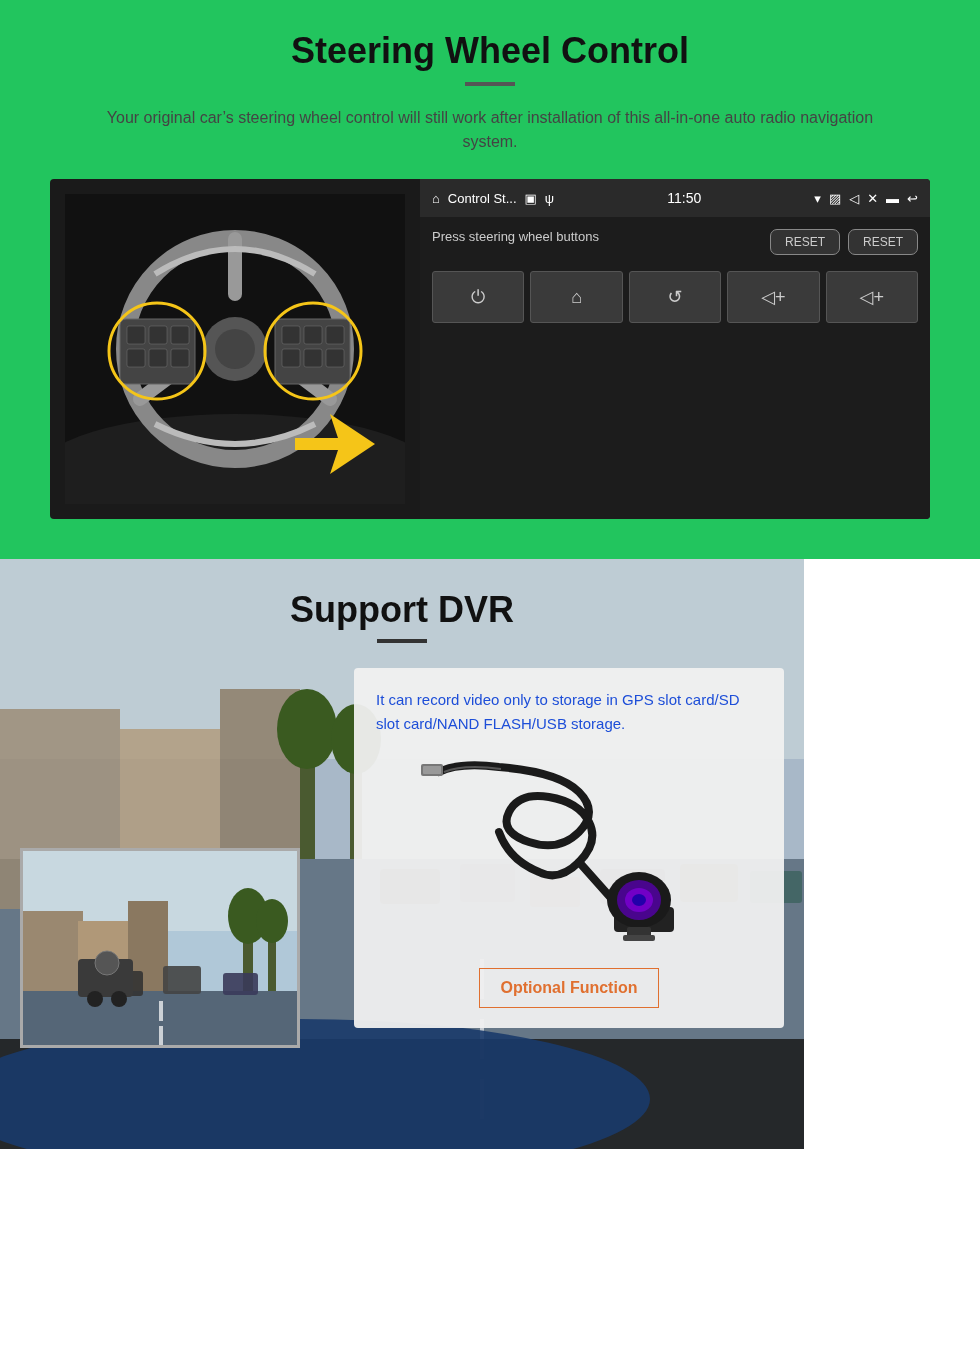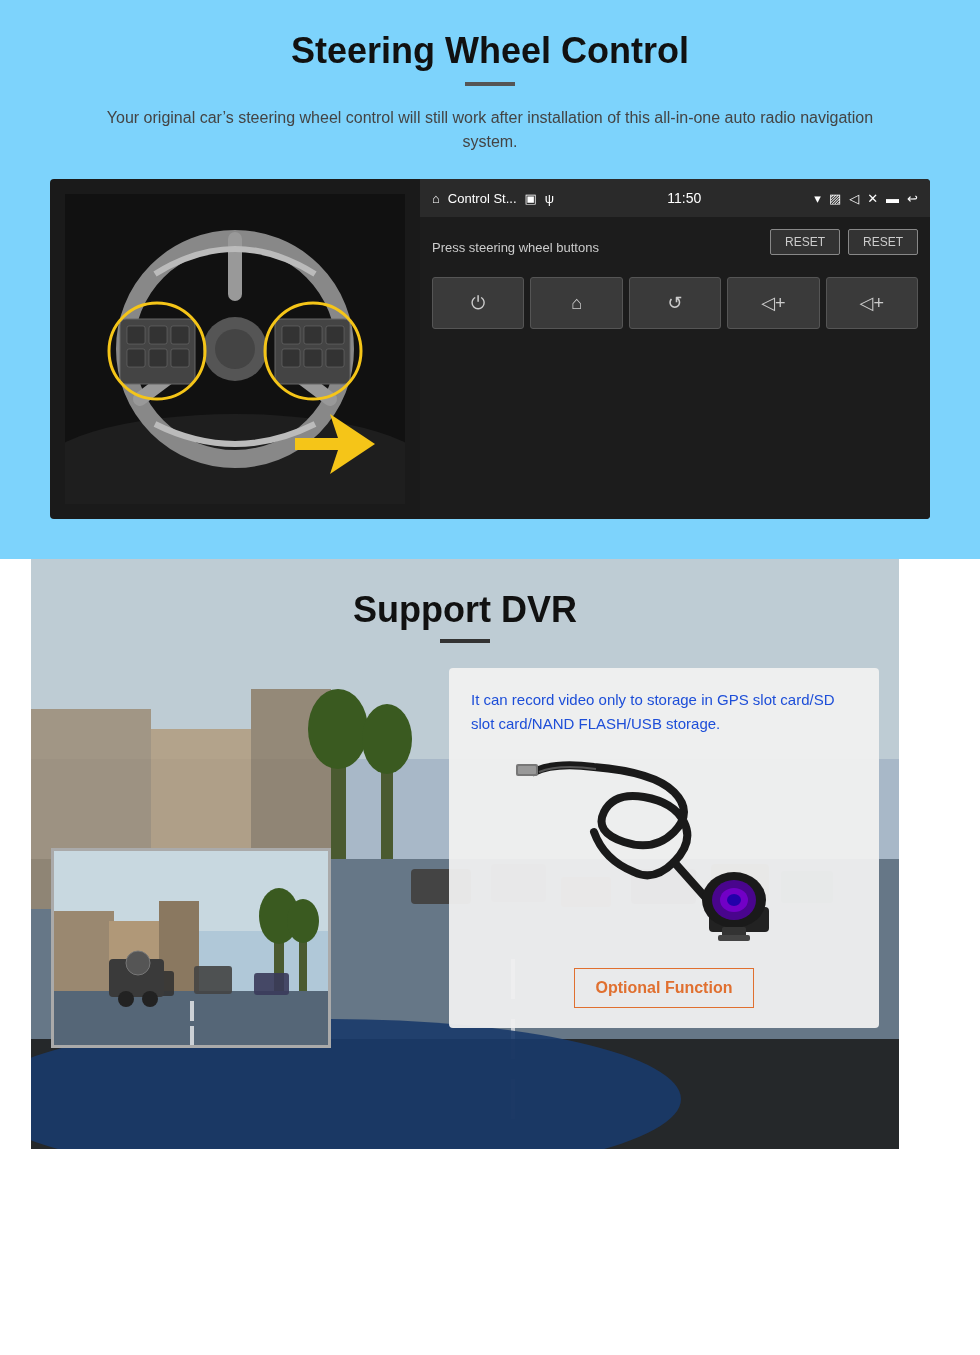--- a/index.html
+++ b/index.html
@@ -7,21 +7,21 @@
       width: 980px;
       font-family: Arial, sans-serif;
       background: #fff;
       color: #333;
     }
 
     
     .section-steering {
       padding: 30px 20px 40px;
       text-align: center;
-      background: #7dd3fc;
+      background: #22c55e;
     }
     .section-title {
       font-size: 36px;
       font-weight: 900;
       color: #111;
       margin-bottom: 10px;
     }
     .title-underline {
       width: 50px;
       height: 4px;
@@ -90,64 +90,63 @@
       gap: 8px;
       font-size: 13px;
     }
     .head-unit-content {
       background: #1c1c1c;
       flex: 1;
       padding: 12px;
     }
     .press-row {
       display: flex;
-      align-items: flex-end;
+      align-items: flex-start;
       justify-content: space-between;
-      margin-bottom: 22px;
+      margin-bottom: 16px;
     }
     .press-label {
       color: #ccc;
       font-size: 13px;
     }
     .press-buttons {
       display: flex;
       gap: 8px;
     }
     .press-btn {
       padding: 5px 14px;
       border: 1px solid #888;
       color: #ccc;
       font-size: 12px;
       background: #333;
-      border-radius: 2px;
+      border-radius: 7px;
     }
     .control-buttons-row {
       display: grid;
       grid-template-columns: repeat(5, 1fr);
       gap: 6px;
     }
     .ctrl-btn {
       background: #3a3a3a;
       border: 1px solid #555;
       height: 52px;
       display: flex;
       align-items: center;
       justify-content: center;
       color: #ccc;
       font-size: 18px;
       border-radius: 3px;
     }
 
     
     .section-dvr {
-      width: 868px;
+      width: 804px;
       position: relative;
       min-height: 590px;
       overflow: hidden;
-      margin-left: 31px;
     }
     .dvr-bg {
       position: absolute;
       top: 0; left: 0; right: 0; bottom: 0;
       background: linear-gradient(
         135deg,
         #8ba0a8 0%,
         #7a9098 20%,
         #6b8a7a 40%,
         #9aaa80 60%,

